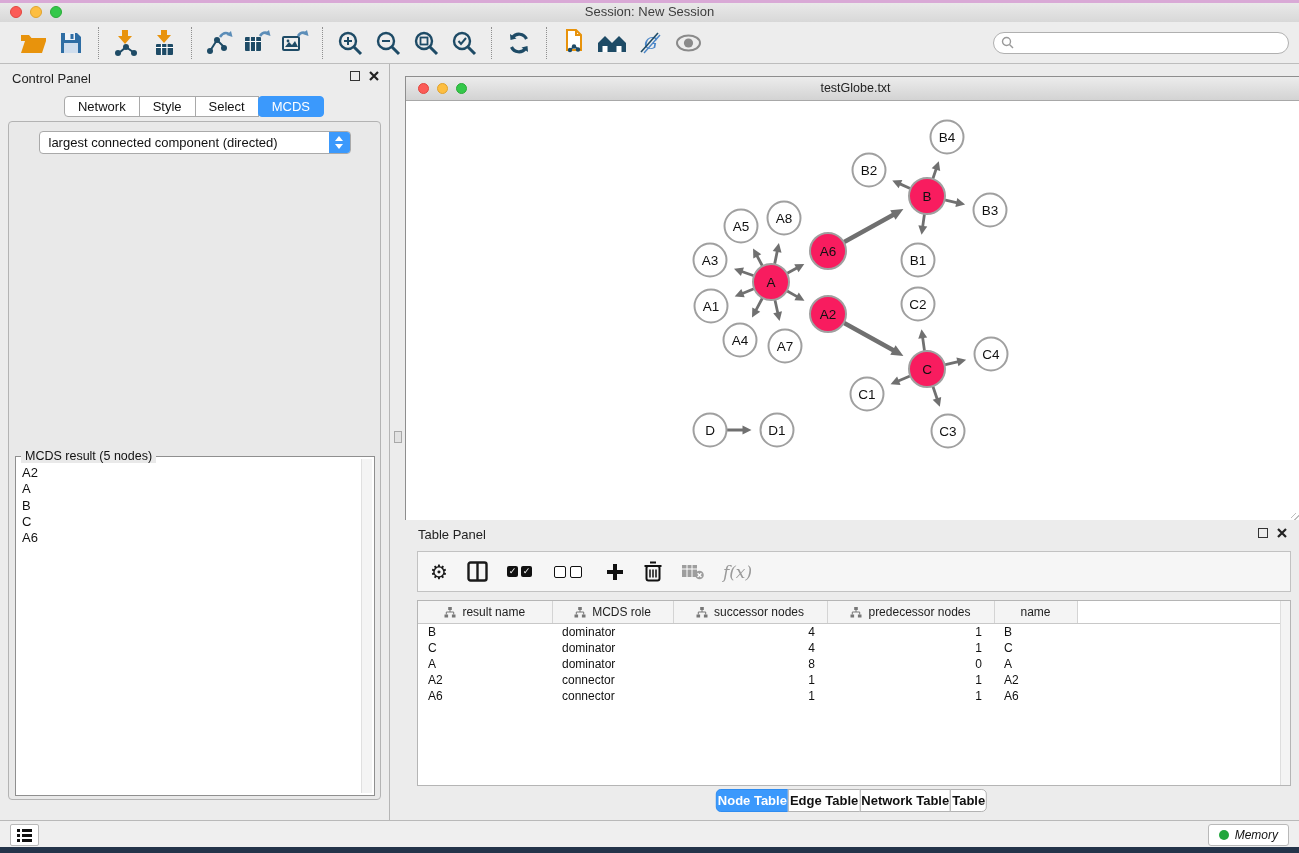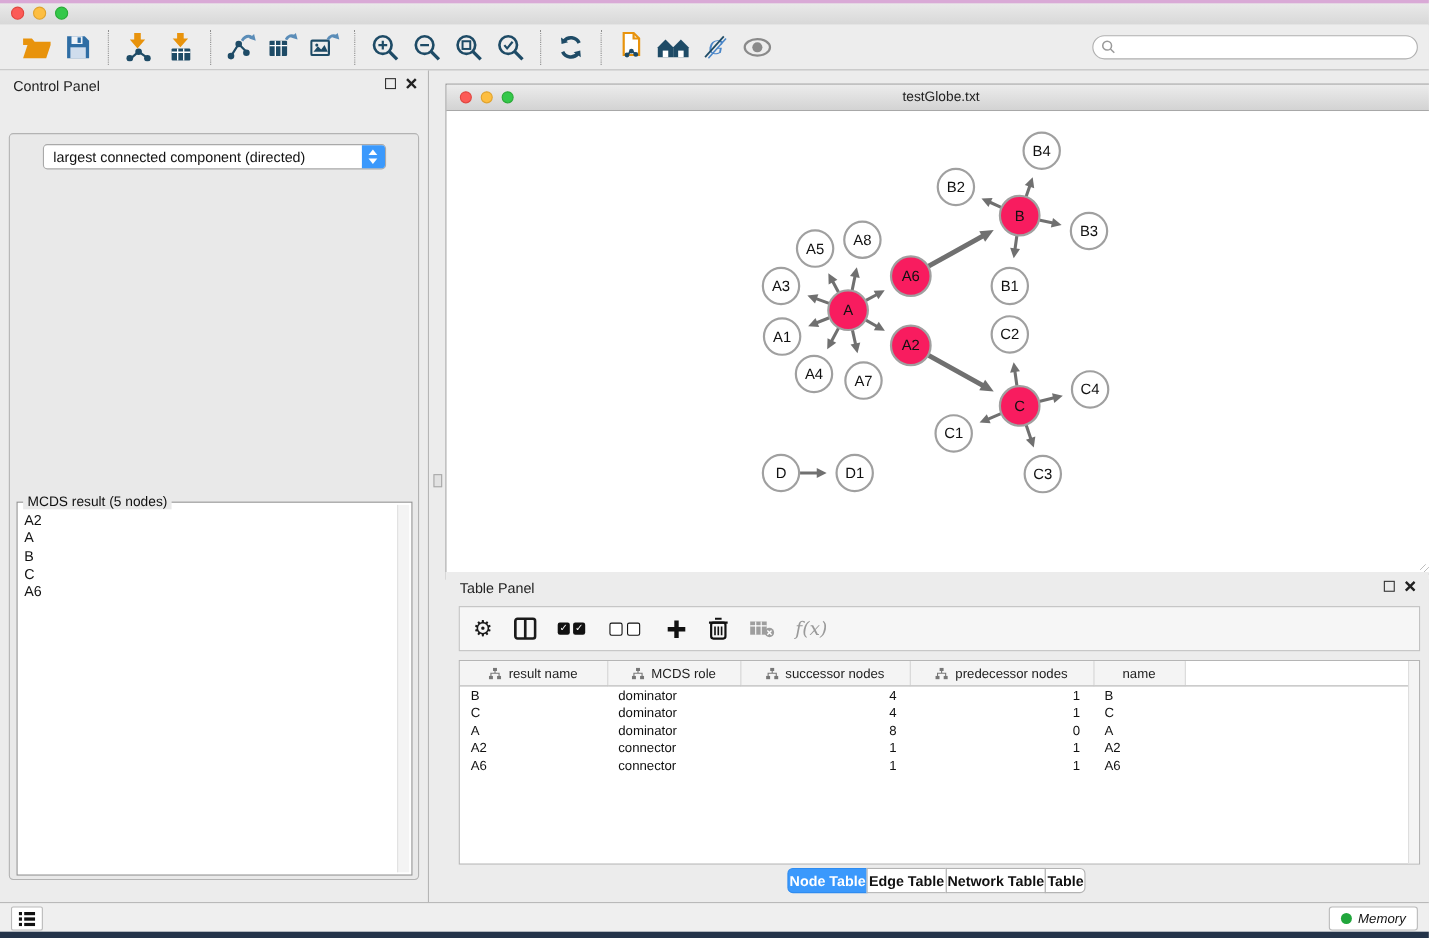--- a/index.html
+++ b/index.html
@@ -108,20 +108,21 @@
 
 <div class="app">
 
   <div class="titlebar">
     <div class="pinkline"></div>
     <div class="lights">
       <span class="light red"></span>
       <span class="light yellow"></span>
       <span class="light green"></span>
     </div>
+    <div class="tl-title">Session: New Session</div>
   </div>
 
   <div class="toolbar">
     <span class="tbtn">
       <svg width="27" height="22" viewBox="0 0 27 22">
           <path d="M1 3h8l2.5 3H26v3H1z" fill="#e8930c"></path>
           <path d="M1 21 5 9h21l-4 12z" fill="#e8930c"></path>
         </svg>
     </span>
     <span class="tbtn">
@@ -259,20 +260,26 @@
   <div class="control-panel">
     <div class="cp-header">
       <span class="cp-title">Control Panel</span>
       <span class="panel-icons">
         <span class="float-ic"></span>
         <svg width="10" height="10" viewBox="0 0 10 10">
             <path d="M1 1l8 8M9 1l-8 8" stroke="#222" stroke-width="2.2"></path>
           </svg>
       </span>
     </div>
+    <div class="cp-tabs" id="cp-tabs">
+        <div class="cptab">Network</div>
+        <div class="cptab">Style</div>
+        <div class="cptab">Select</div>
+        <div class="cptab sel">MCDS</div>
+      </div>
     <div class="cp-content">
       <div class="dropdown">
         <span>largest connected component (directed)</span>
         <span class="stepper">
             <span class="tri-up"></span>
             <span class="tri-down"></span>
           </span>
       </div>
       <div class="result-box">
         <span class="result-legend">MCDS result (5 nodes)</span>

